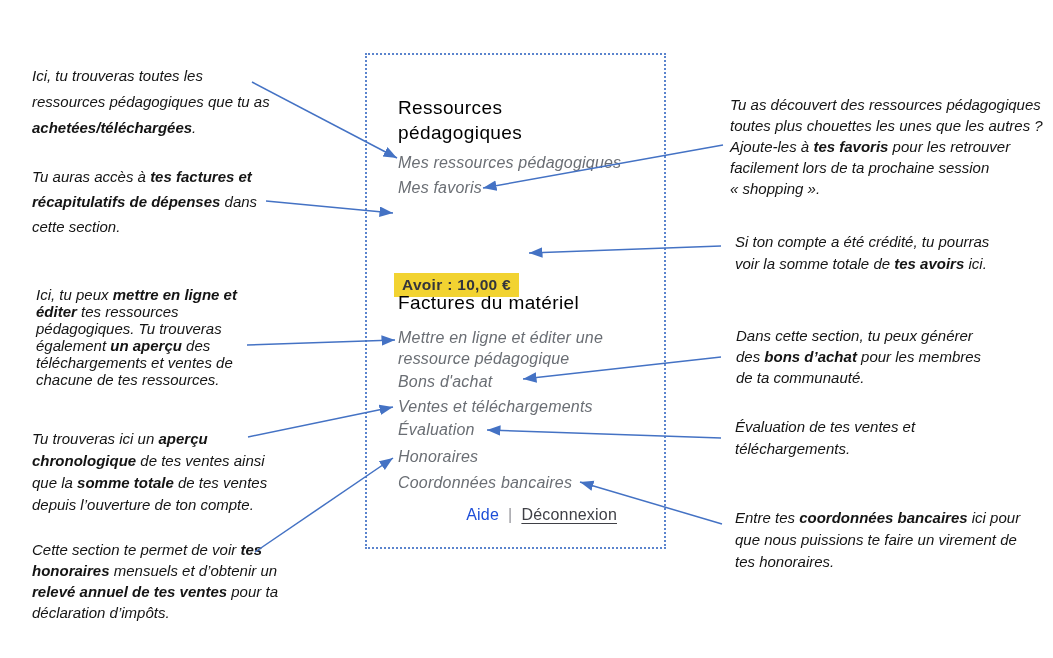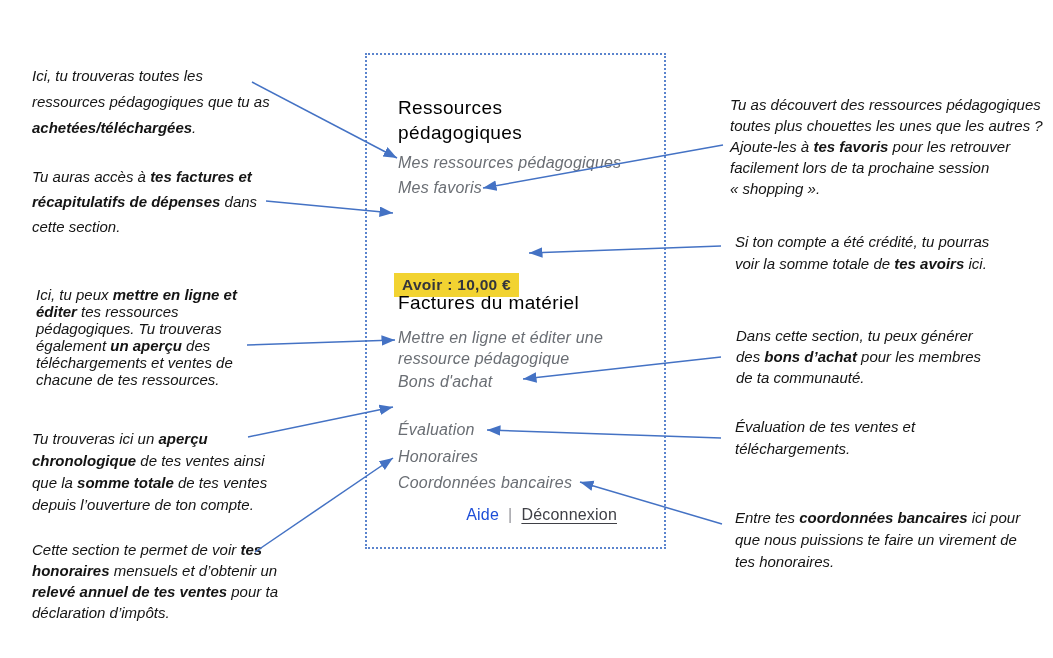--- a/index.html
+++ b/index.html
@@ -84,20 +84,21 @@
 <div class="panel" style="border-color: rgb(91, 132, 205);">
   <div class="m-title m-title1">Ressources
 pédagogiques</div>
   <div class="m-item m-i1">Mes ressources pédagogiques</div>
   <div class="m-item m-i2">Mes favoris</div>
   <div class="avoir" style="background: rgb(242, 211, 49); color: rgb(52, 53, 60); margin-top: 32px;">Avoir : 10,00 €</div>
   <div class="m-title m-title2">Factures du matériel</div>
   <div class="m-item m-i4">Mettre en ligne et éditer une
 ressource pédagogique</div>
   <div class="m-item m-i5">Bons d'achat</div>
+  <div class="m-item m-i6">Ventes et téléchargements</div>
   <div class="m-item m-i7">Évaluation</div>
   <div class="m-item m-i8">Honoraires</div>
   <div class="m-item m-i9">Coordonnées bancaires</div>
   <div class="m-footer">
     <span class="aide">Aide</span>
     <span class="sep">|</span>
     <span class="deco">Déconnexion</span>
   </div>
 </div>
 

